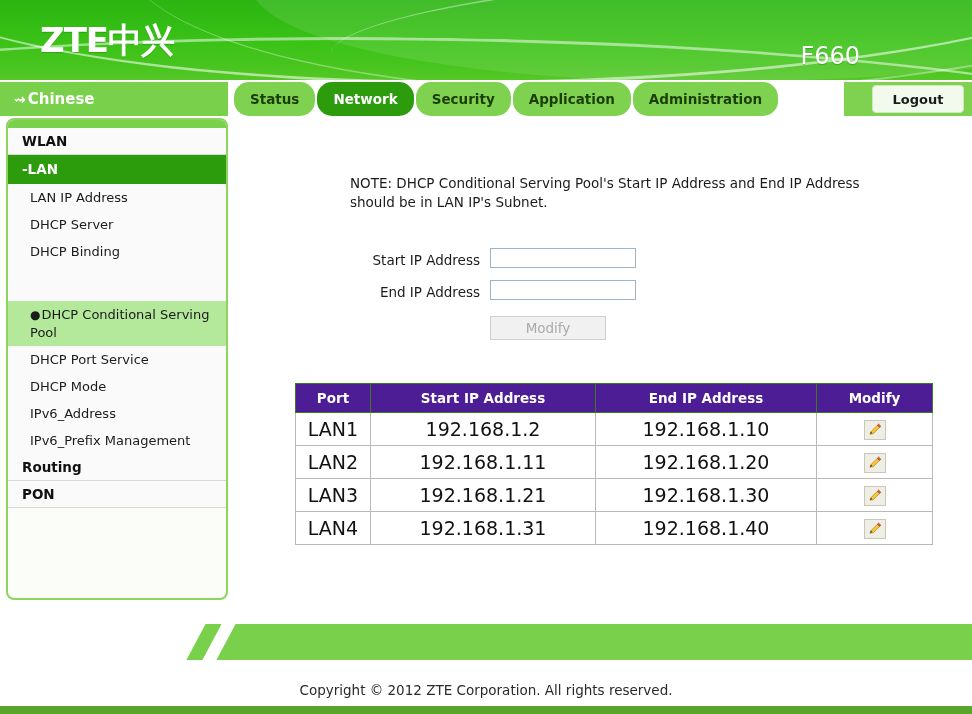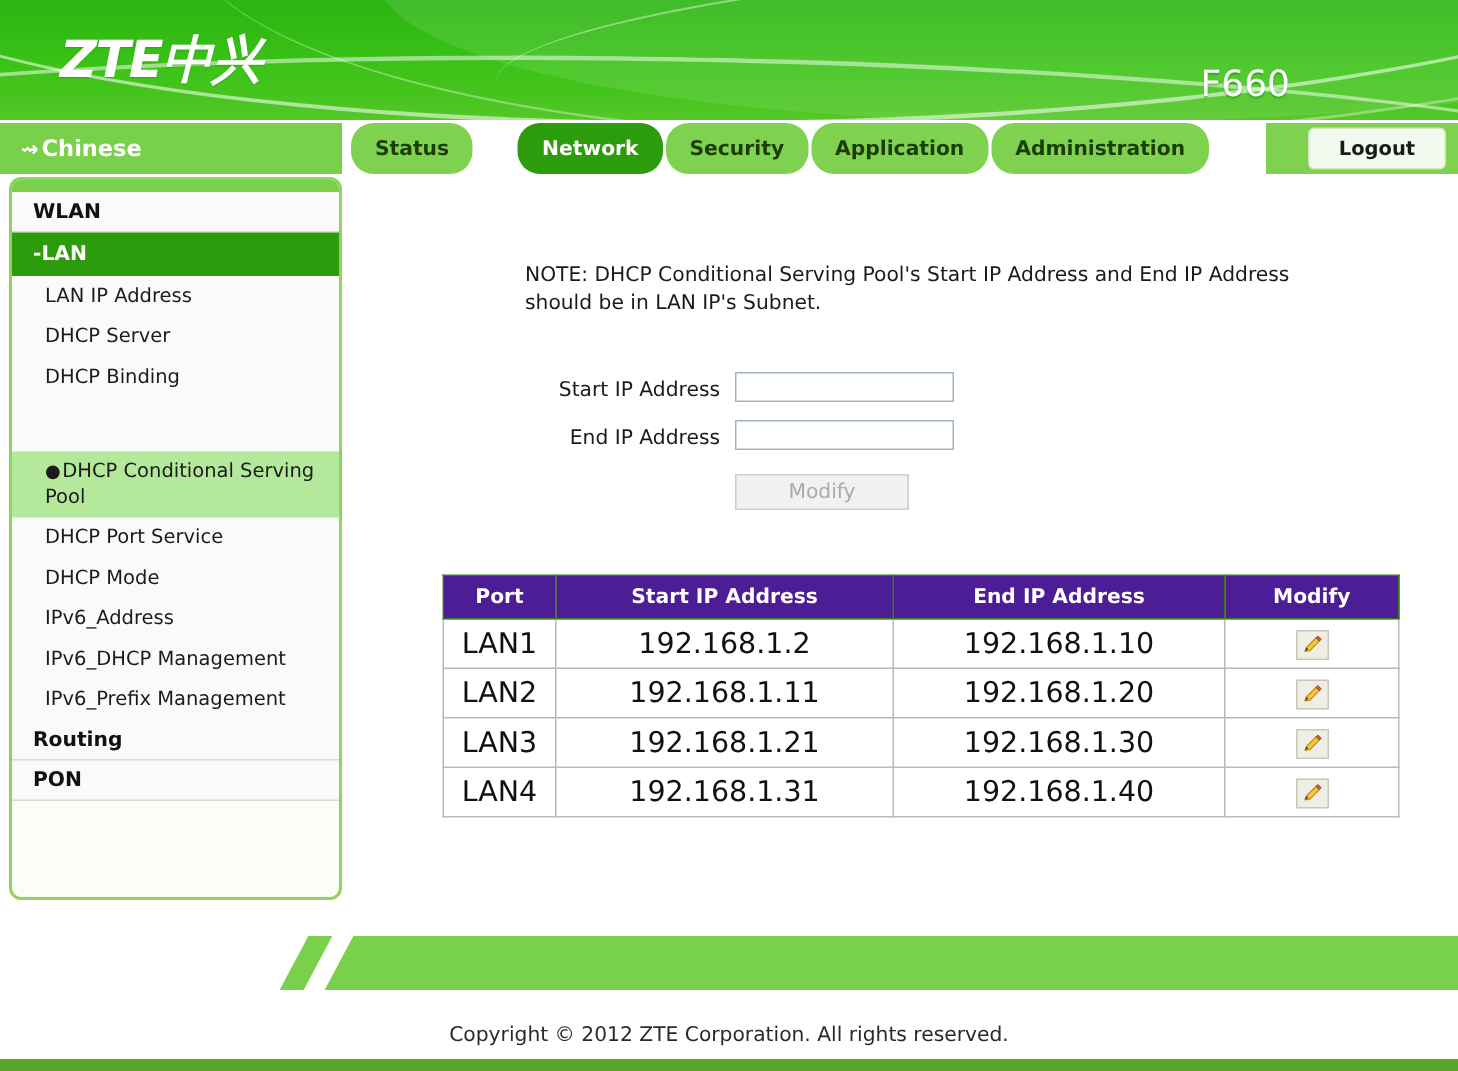--- a/index.html
+++ b/index.html
@@ -76,21 +76,20 @@
     position: absolute;
     left: 40px; top: 22px;
     color: #ffffff;
     font-size: 34px;
     font-weight: bold;
     letter-spacing: -1px;
     font-family: "DejaVu Sans", sans-serif;
     line-height: 36px;
     z-index: 5;
     text-shadow: 0 1px 1px rgba(0,80,0,0.25);
-    font-style: italic;
   }
   .model {
     position: absolute;
     right: 112px; top: 42px;
     color: #ffffff;
     font-size: 24px;
     font-family: "DejaVu Sans", sans-serif;
     z-index: 5;
     text-shadow: 0 1px 1px rgba(0,80,0,0.3);
   }
@@ -139,21 +138,20 @@
     margin-right: 2px;
     padding: 0 16px;
     box-sizing: border-box;
     cursor: pointer;
     vertical-align: top;
     border-radius: 15px;
   }
   .tab.active {
     background: #2d9c0c;
     color: #ffffff;
-    margin-left: 28px;
   }
   .logout-wrap {
     position: absolute;
     right: 0; top: 2px;
     width: 128px;
     height: 34px;
     background: #7ed24f;
   }
   .logout-btn {
     position: absolute;
@@ -423,21 +421,20 @@
 
       <div class="m-item">LAN IP Address</div>
       <div class="m-item">DHCP Server</div>
       <div class="m-item">DHCP Binding</div>
 
       <div class="m-item active"><span class="bullet">●</span><span>DHCP Conditional Serving Pool</span></div>
 
       <div class="m-item">DHCP Port Service</div>
       <div class="m-item">DHCP Mode</div>
       <div class="m-item">IPv6_Address</div>
-      <div class="m-item">IPv6_DHCP Management</div>
       <div class="m-item">IPv6_Prefix Management</div>
 
       <div class="m-group">Routing</div>
       <div class="m-group">PON</div>
     </div>
   </div>
 
   <div class="main">
 
     <div class="note">NOTE:  DHCP Conditional Serving Pool's Start IP Address and End IP Address should be in LAN IP's Subnet.</div>

